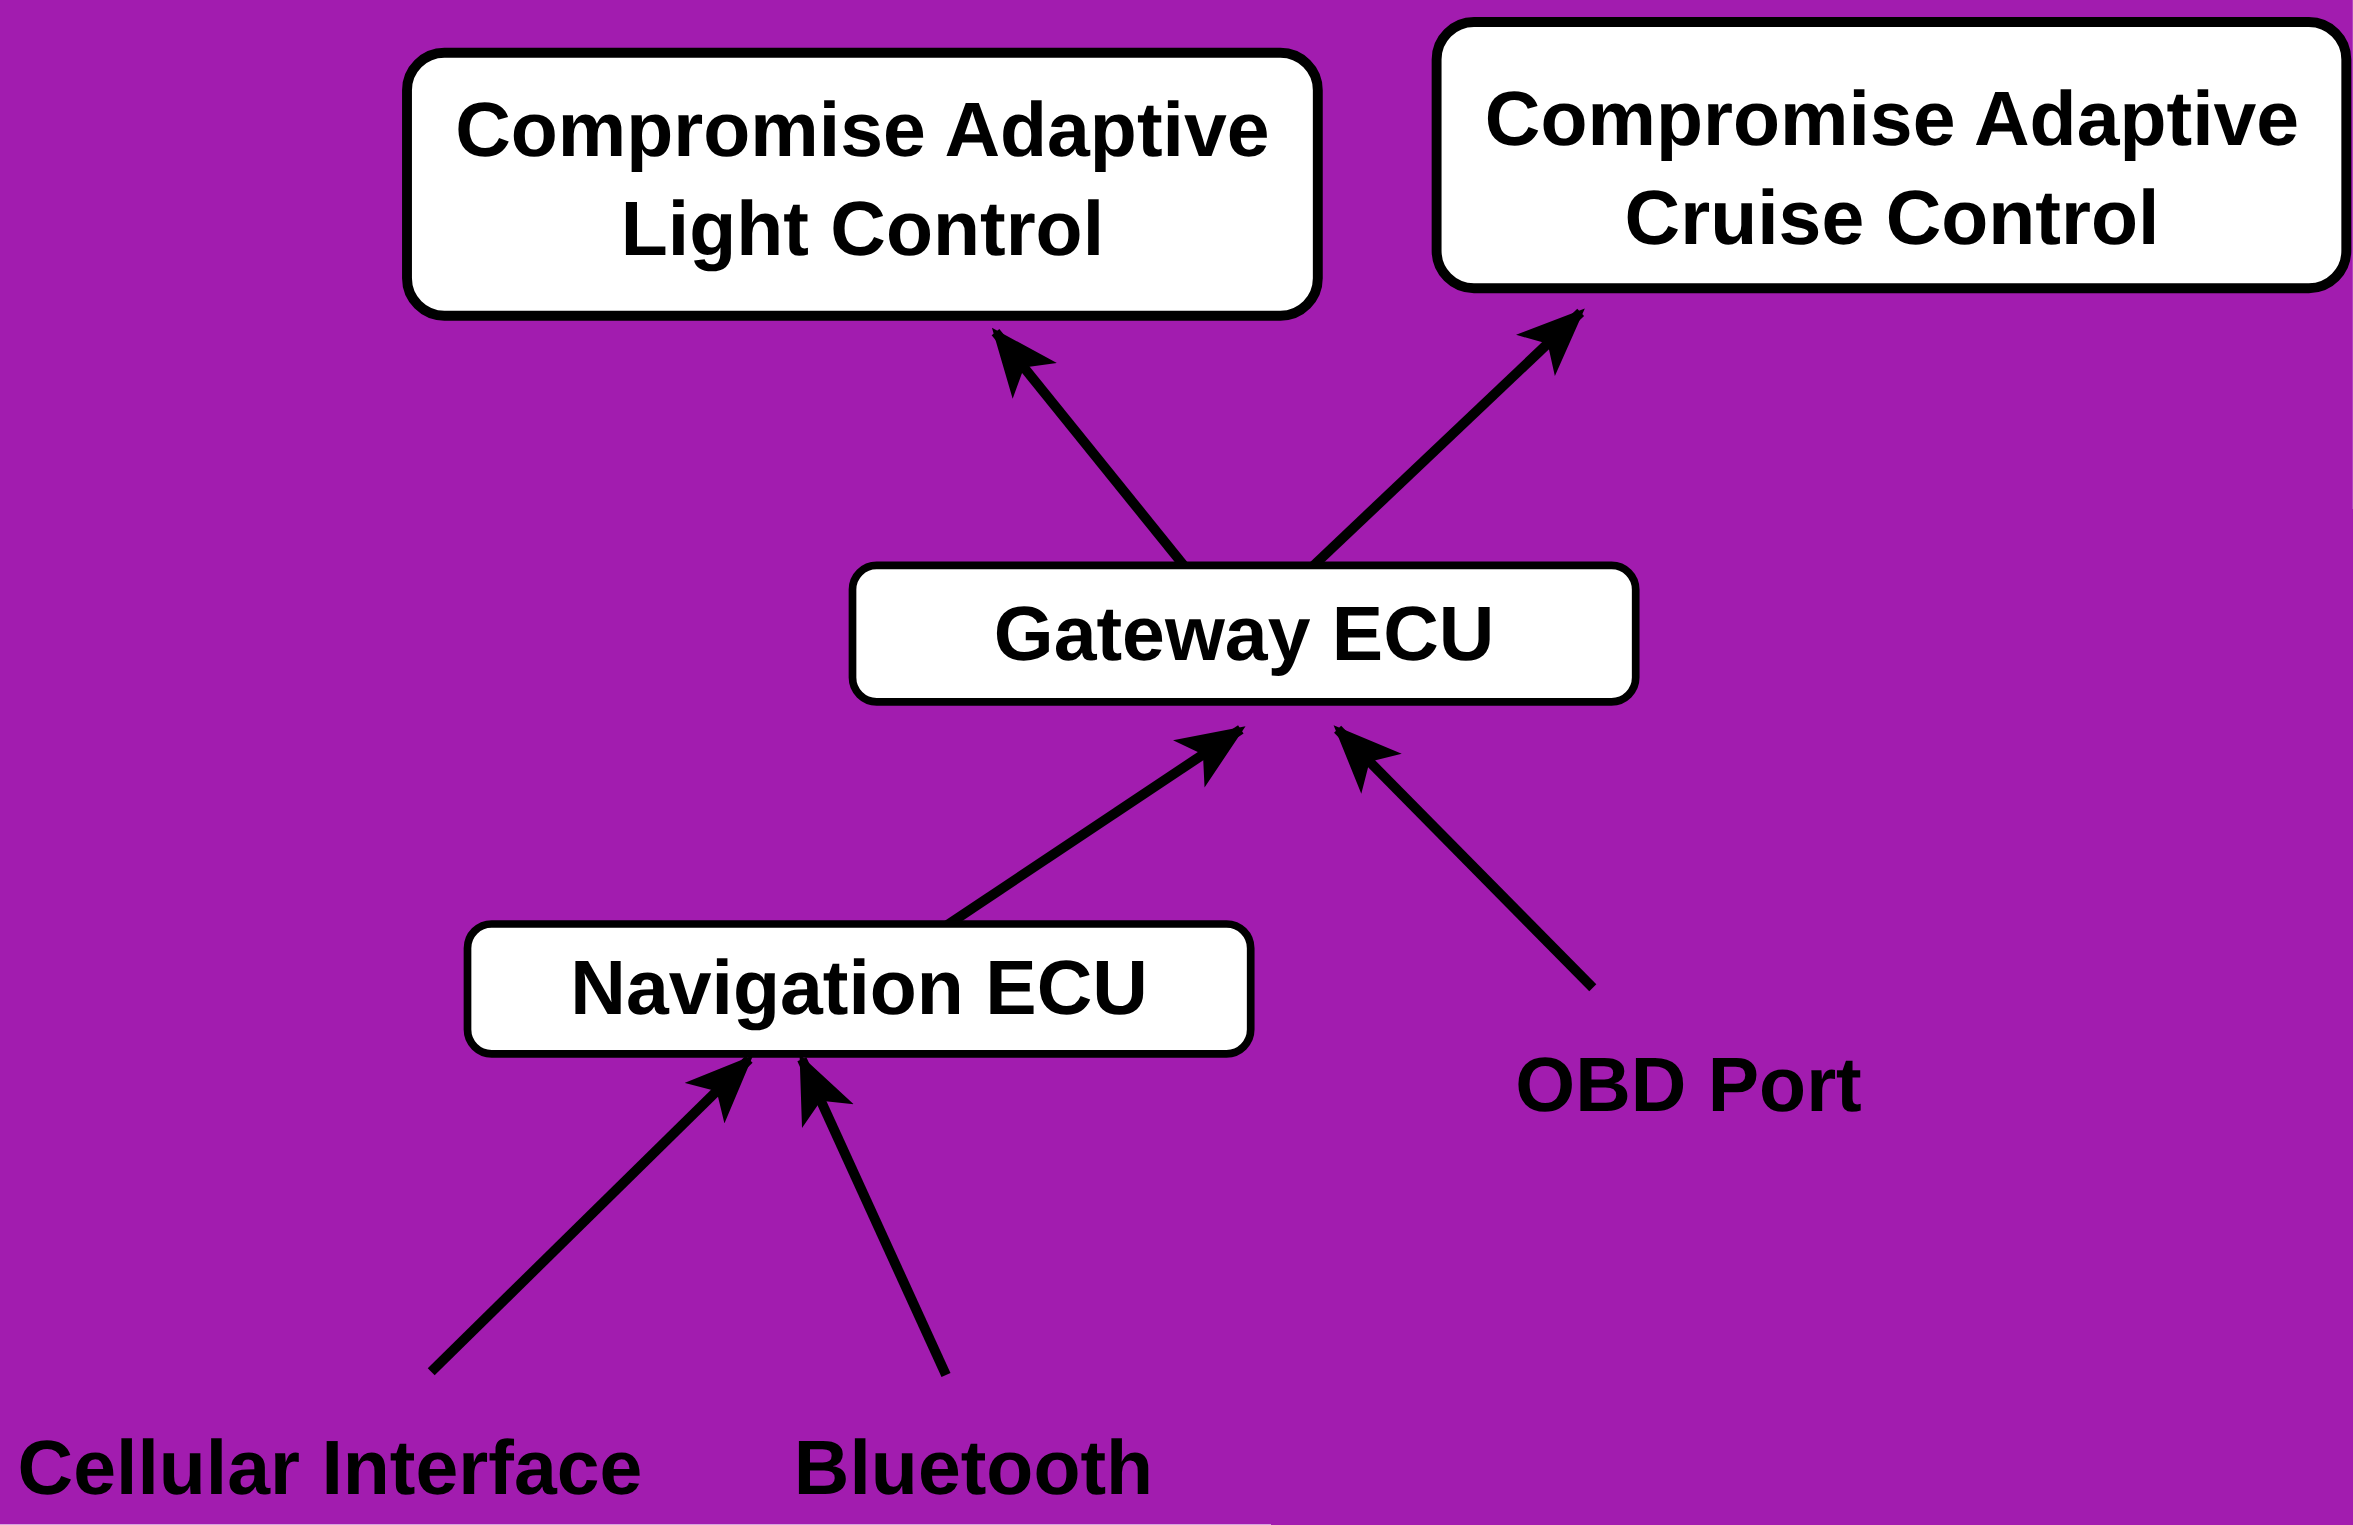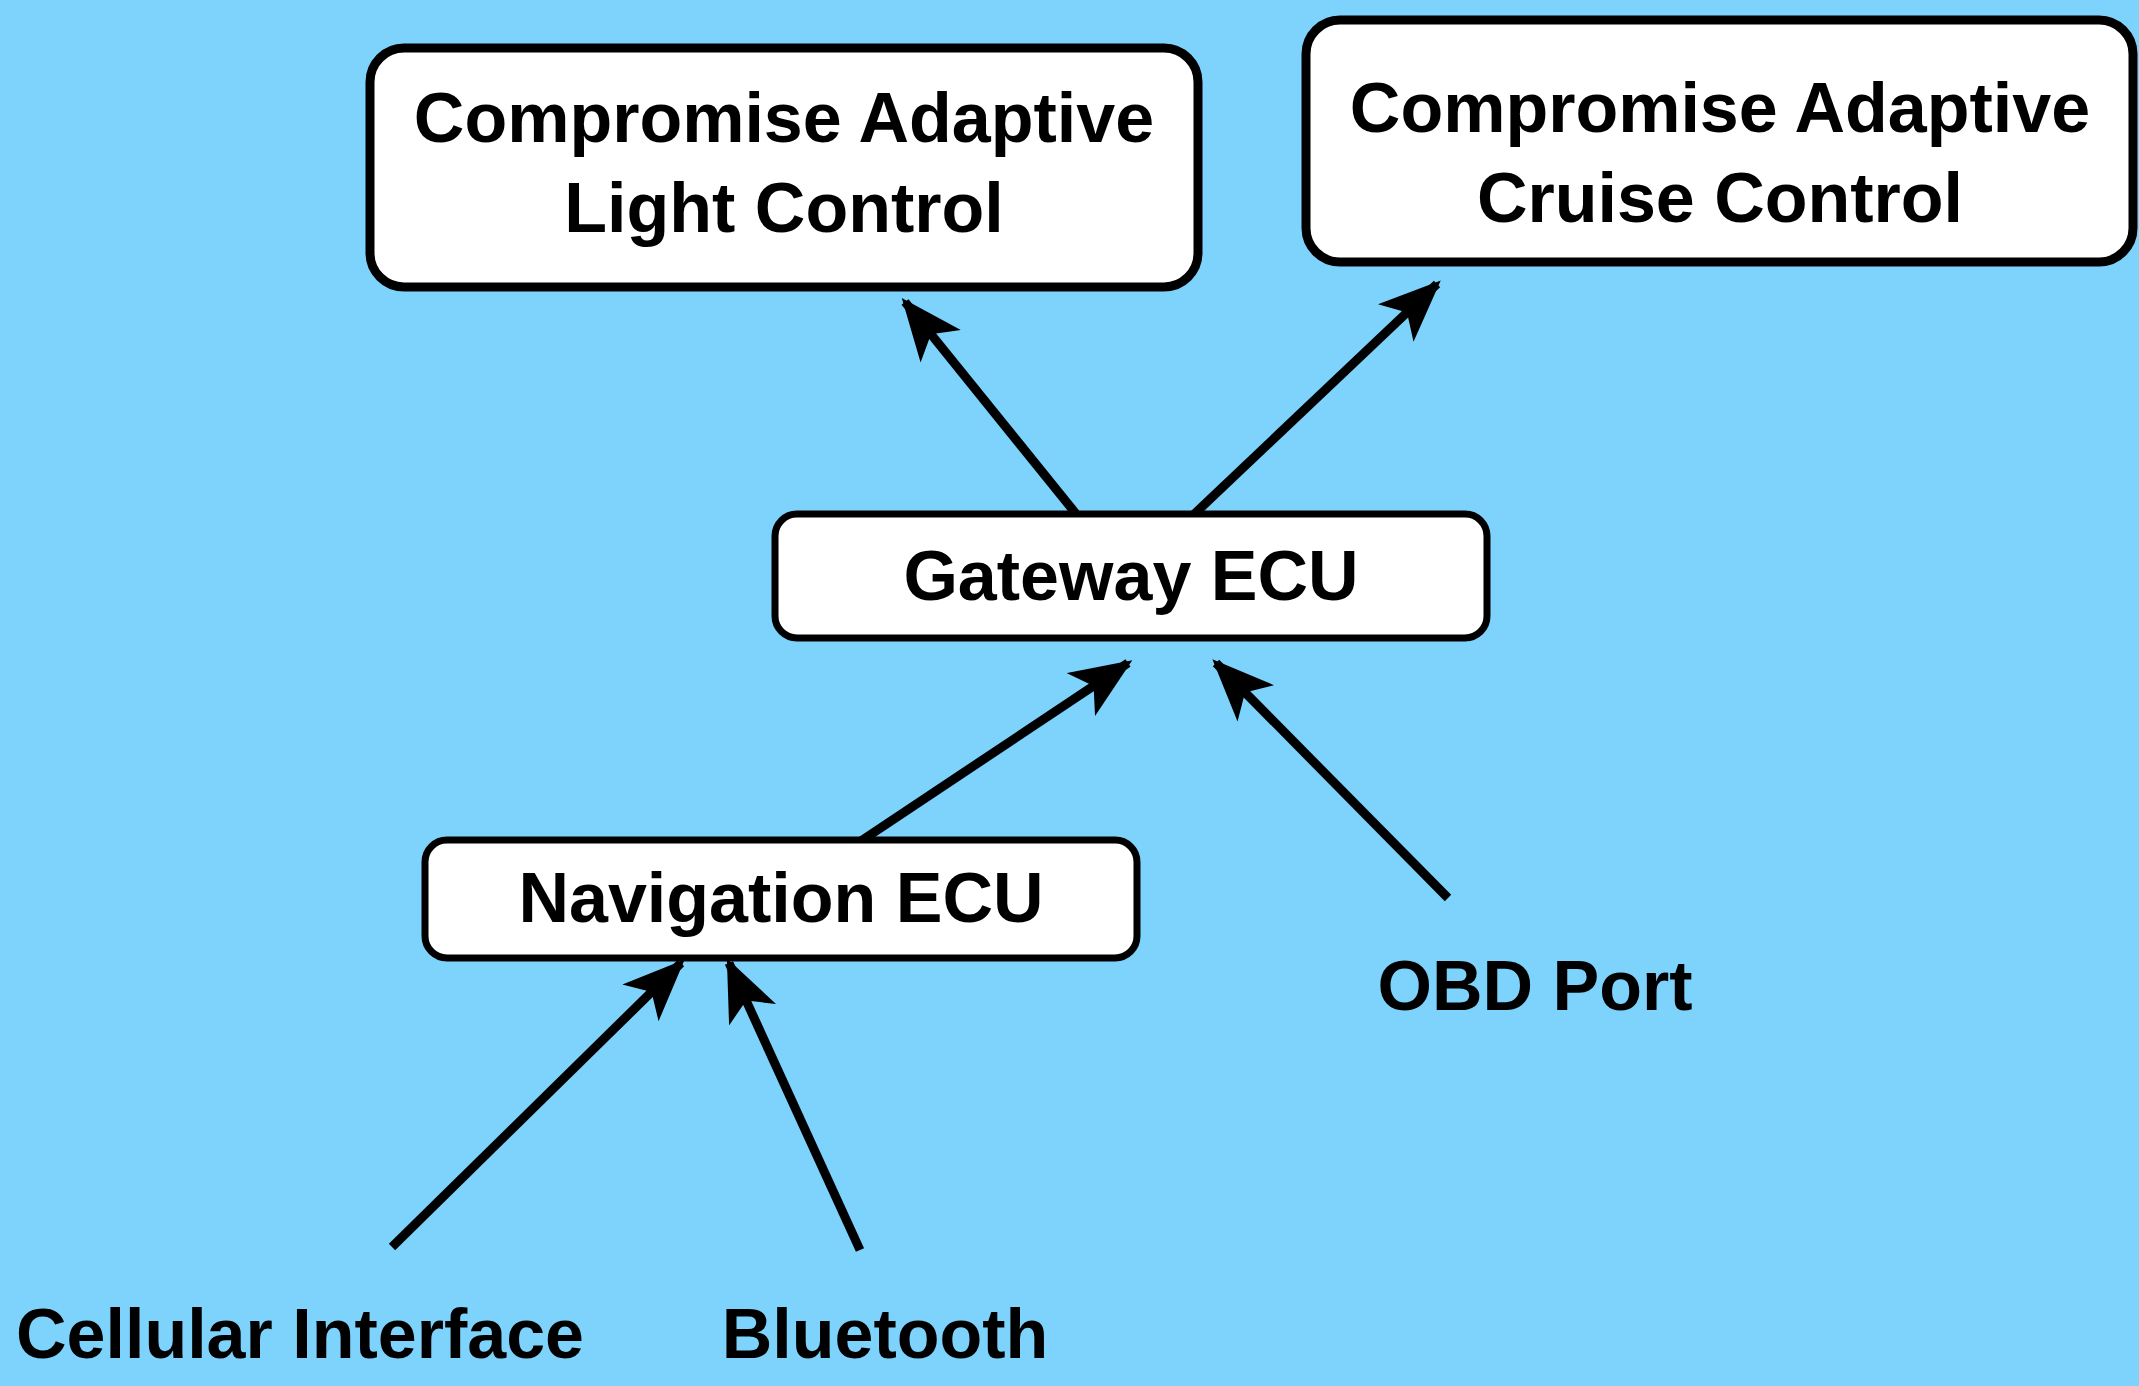--- a/index.html
+++ b/index.html
@@ -4,21 +4,21 @@
 <style>
   html, body {
     margin: 0;
     padding: 0;
     background: #ffffff;
   }
   .canvas {
     width: 2139px;
     height: 1386px;
     position: relative;
-    background: #7dd3fc;
+    background: #a21caf;
     overflow: hidden;
   }
   svg {
     display: block;
   }
   .edge {
     stroke: #000000;
     stroke-width: 9;
     fill: none;
   }

